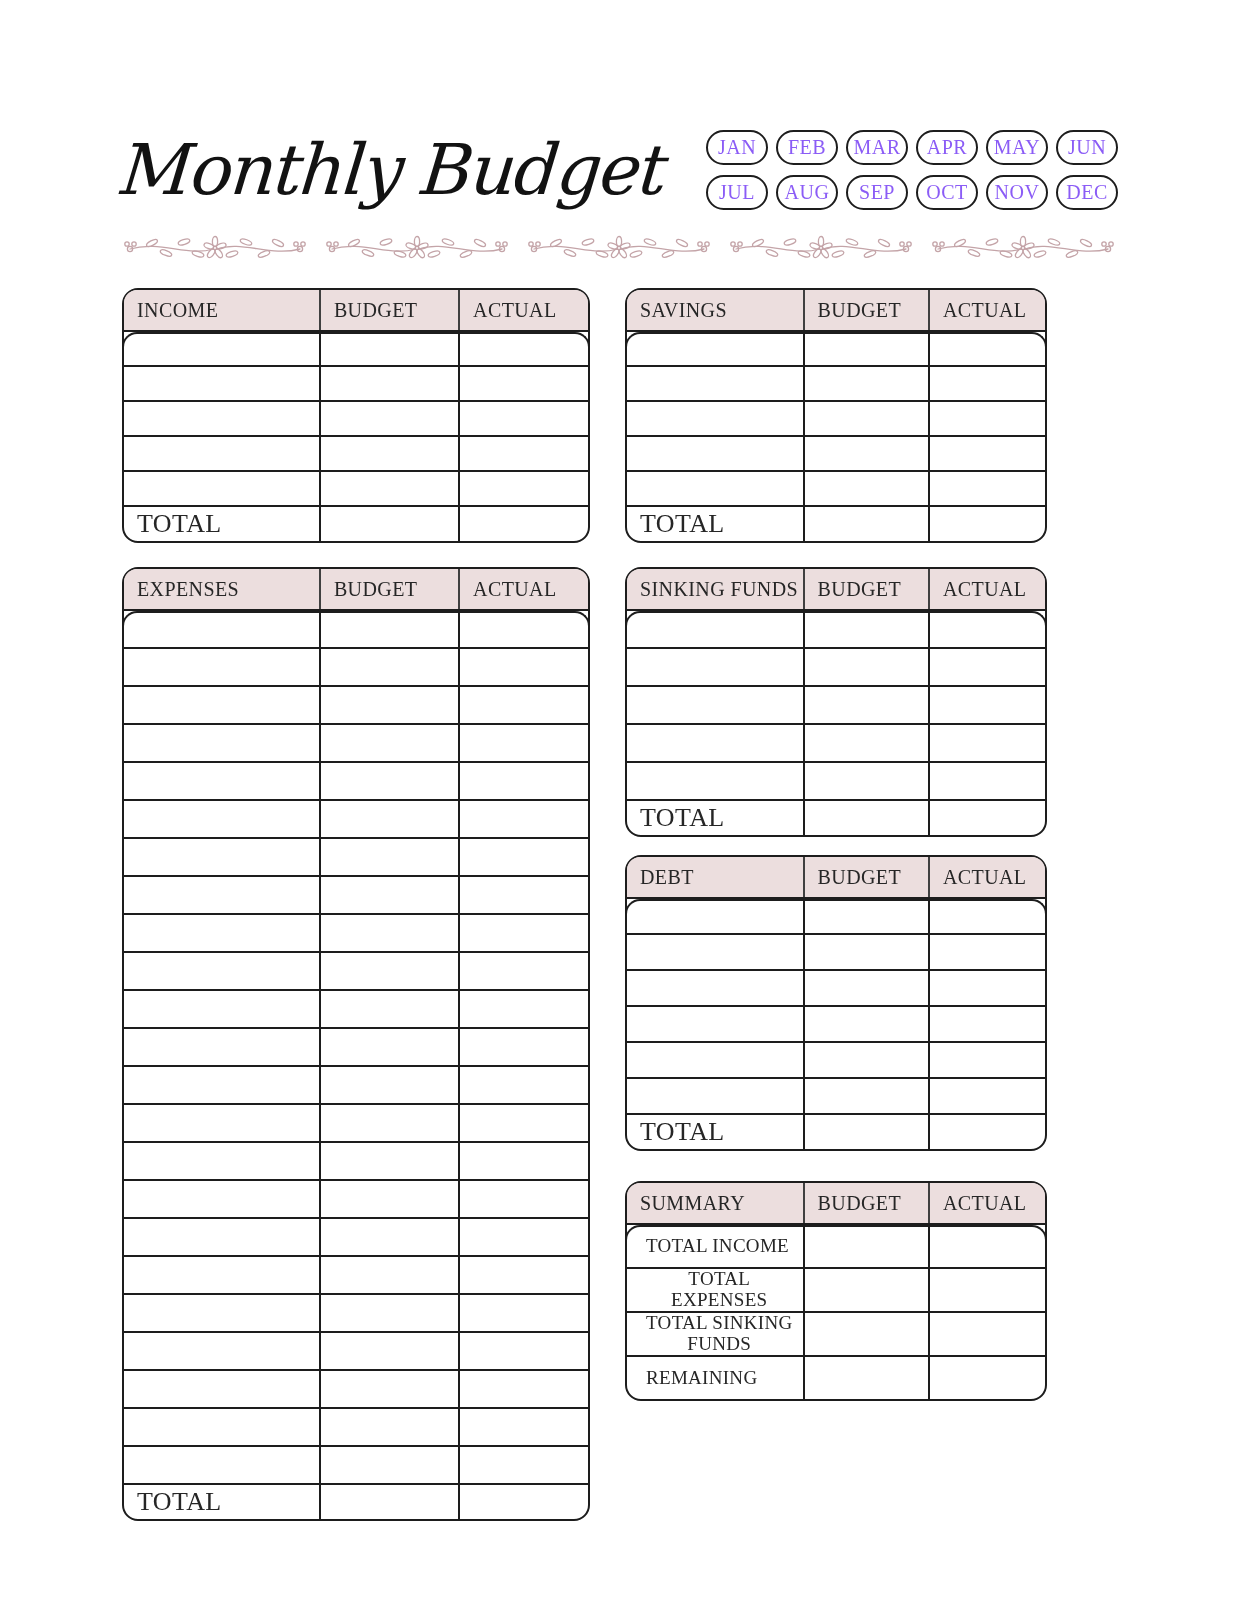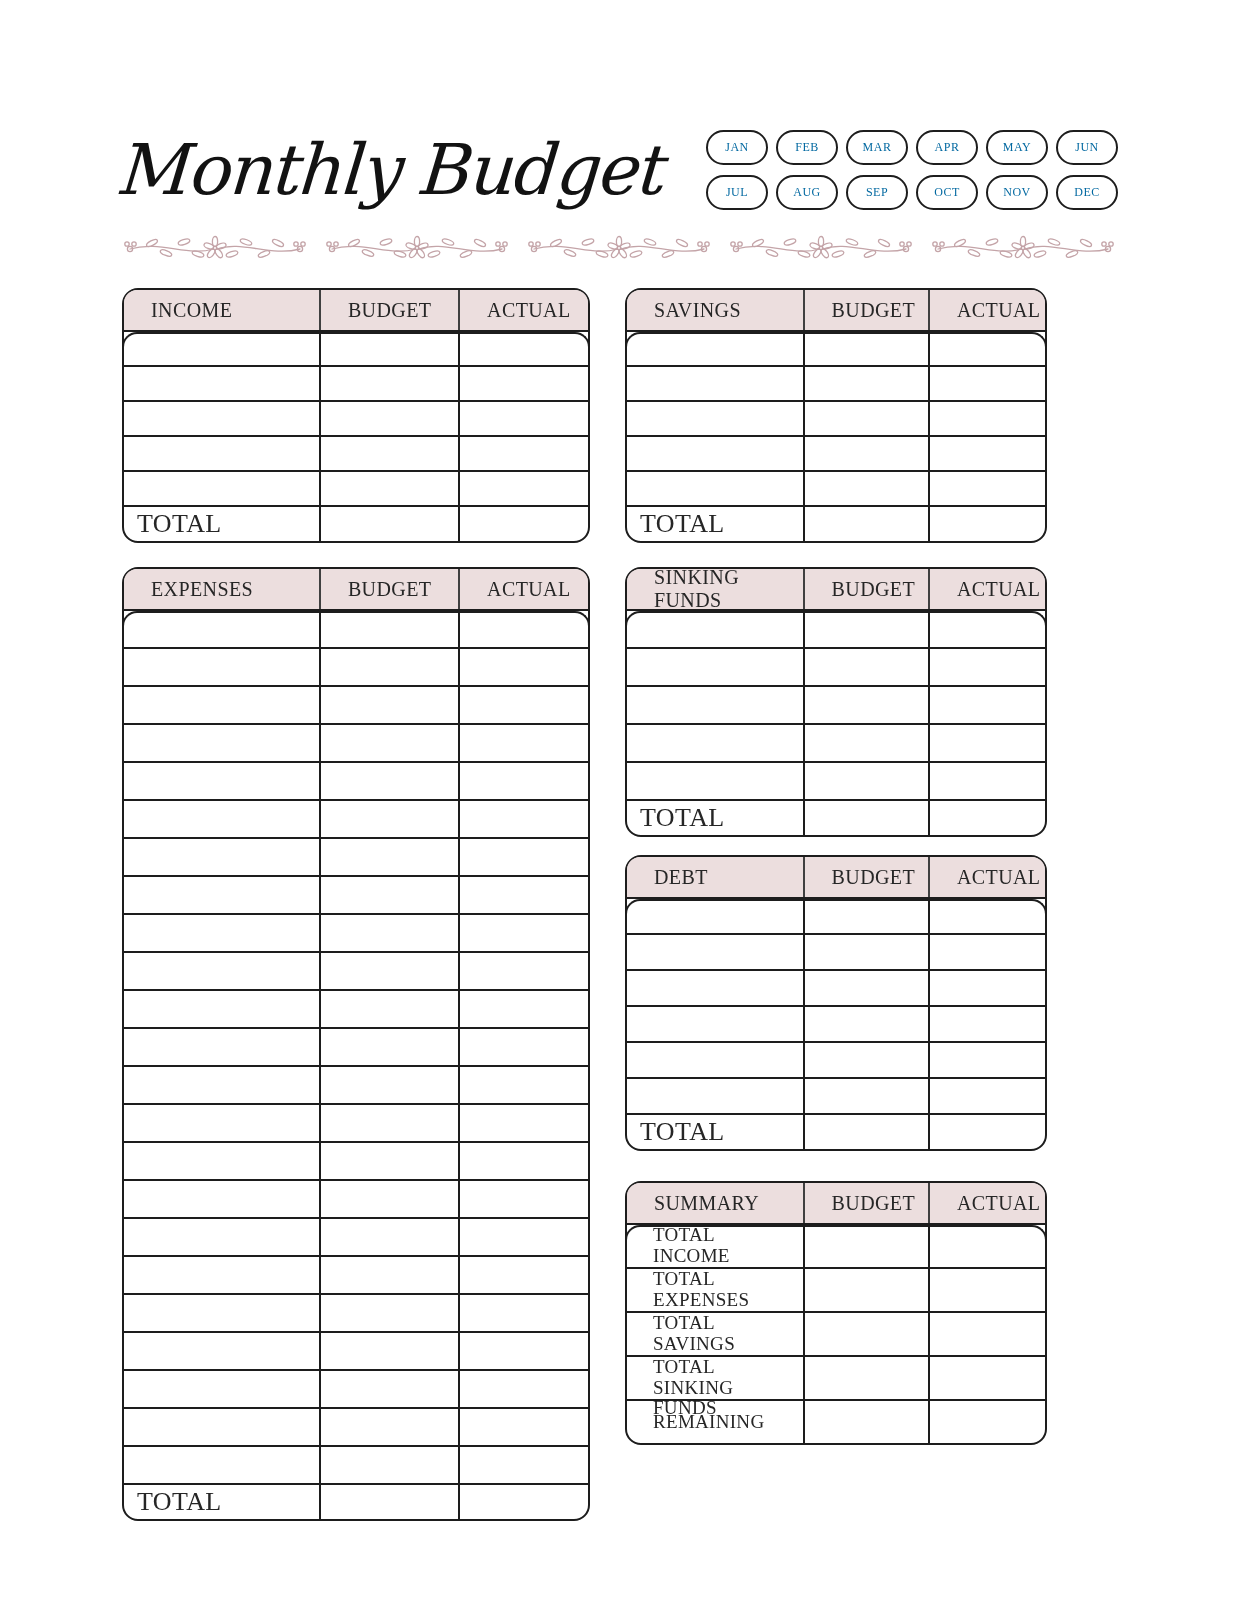--- a/index.html
+++ b/index.html
@@ -16,41 +16,41 @@
   .title{
     flex:1;font-family:"DejaVu Serif", serif;font-style:italic;
     font-size:70px;line-height:1;color:#121212;letter-spacing:-2px;
     white-space:nowrap;transform:skewX(-6deg);transform-origin:left center;
   }
   .months{width:412px;display:grid;grid-template-columns:repeat(6,62px);
     grid-column-gap:8px;grid-row-gap:10px;}
   .pill{
     box-sizing:border-box;height:35px;border:2.5px solid #1d1d1d;border-radius:18px;
     display:flex;align-items:center;justify-content:center;
-    font-size:12px;letter-spacing:0.5px;color:#0369a1;background:#fff;
+    font-size:20px;letter-spacing:0.5px;color:#8b5cf6;background:#fff;
   }
   
   .divider{margin:10px 2px 24px 0;height:32px;display:flex;justify-content:space-between;align-items:center;}
   .divider svg{display:block;}
   
   .cols{display:flex;align-items:flex-start;}
   .col-left{width:468px;margin-right:35px;}
   .col-right{width:422px;}
   
   .table{
     position:relative;border:2px solid #1d1d1d;border-radius:16px;background:#fff;
   }
   .thead{
     display:grid;grid-template-columns:42% 30% 28%;
     background:#ecdede;border-bottom:2px solid #1d1d1d;
     border-radius:13px 13px 0 0;
   }
   .th{
     box-sizing:border-box;display:flex;align-items:center;height:40px;
-    padding-left:27px;font-size:20px;letter-spacing:0.4px;color:#262626;
+    padding-left:13px;font-size:20px;letter-spacing:0.4px;color:#262626;
   }
   .th.sep{border-left:2px solid #404040;}
   .tbody{position:relative;}
   .tbody::before{
     content:"";position:absolute;top:0;left:-2px;right:-2px;height:30px;
     border:2px solid #1d1d1d;border-bottom:none;border-radius:15px 15px 0 0;
     box-sizing:border-box;pointer-events:none;
   }
   .trow{display:grid;grid-template-columns:42% 30% 28%;border-bottom:2px solid #1d1d1d;}
   .trow:last-child{border-bottom:none;}
@@ -59,22 +59,22 @@
   .rh33 .trow{height:33px;}
   .rh34 .trow{height:34px;}
   .rh36 .trow{height:36px;}
   .rh42 .trow{height:42px;}
   .tfoot{
     display:grid;grid-template-columns:42% 30% 28%;
     border-top:2px solid #1d1d1d;height:34px;
   }
   .total-label{display:flex;align-items:center;padding-left:13px;font-size:26px;letter-spacing:0.4px;}
   .label-cell{
-    display:flex;align-items:center;padding:0 10px 0 26px;
-    font-size:19px;line-height:1.08;letter-spacing:0.3px;
+    display:flex;align-items:center;padding:0 10px 0 19px;
+    font-size:19px;line-height:1.08;letter-spacing:0.3px;text-align:center;
   }
   .mt24{margin-top:24px;}
   .mt18{margin-top:18px;}
   .mt30{margin-top:30px;}
 </style>
 </head>
 <body>
 
 <div class="page">
 
@@ -553,25 +553,20 @@
             <div class="td label-cell">TOTAL INCOME</div>
             <div class="td sep"></div>
             <div class="td sep"></div>
           </div>
           <div class="trow">
             <div class="td label-cell">TOTAL EXPENSES</div>
             <div class="td sep"></div>
             <div class="td sep"></div>
           </div>
           <div class="trow">
-            <div class="td label-cell">TOTAL SAVINGS</div>
-            <div class="td sep"></div>
-            <div class="td sep"></div>
-          </div>
-          <div class="trow">
             <div class="td label-cell">TOTAL SINKING FUNDS</div>
             <div class="td sep"></div>
             <div class="td sep"></div>
           </div>
           <div class="trow">
             <div class="td label-cell">REMAINING</div>
             <div class="td sep"></div>
             <div class="td sep"></div>
           </div>
         </div>

